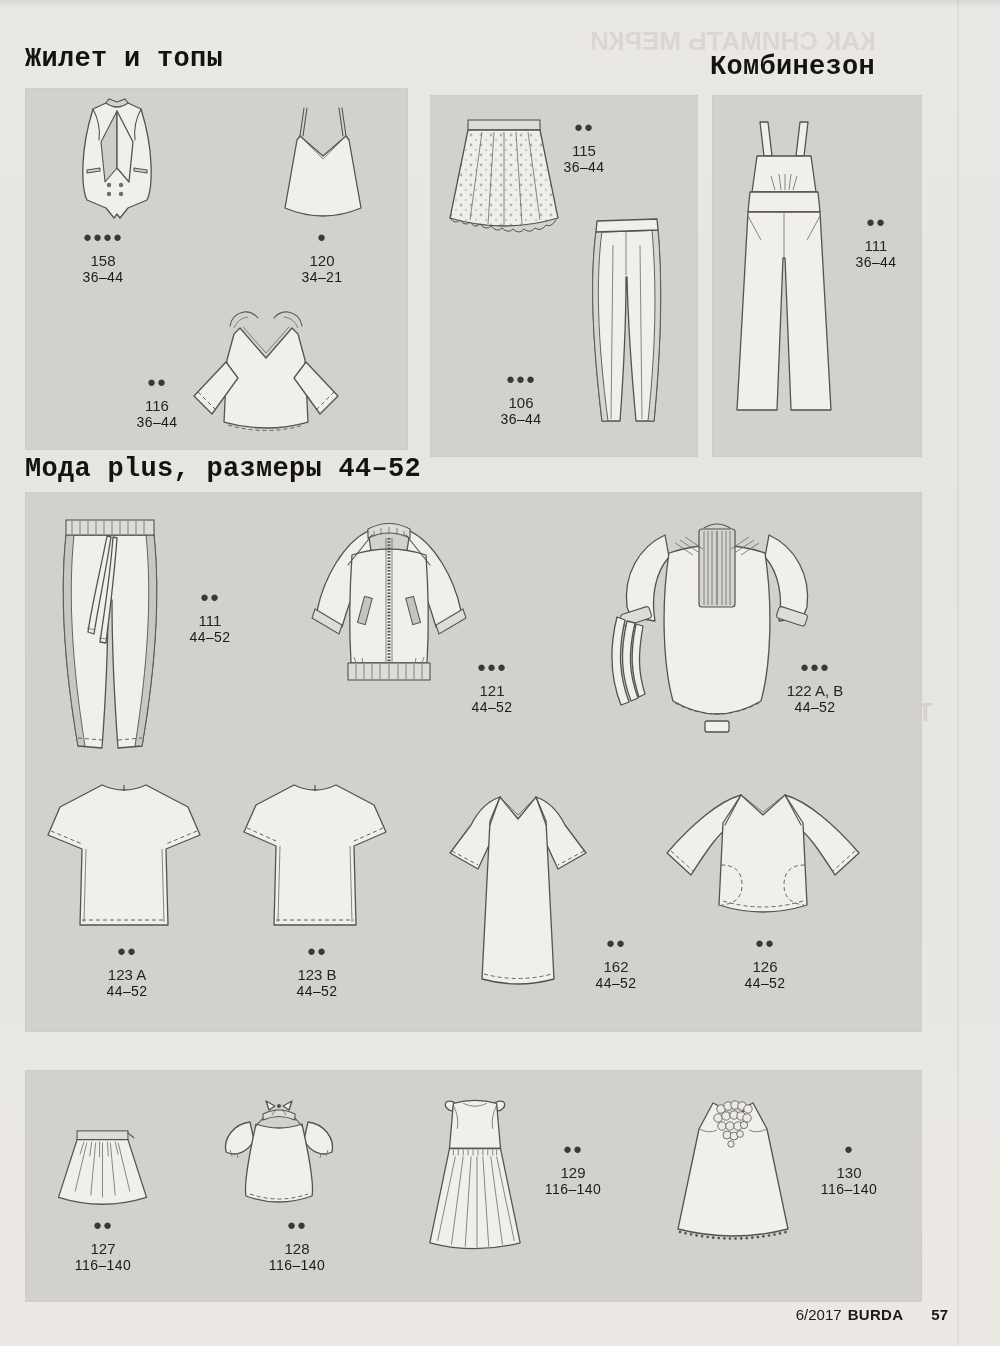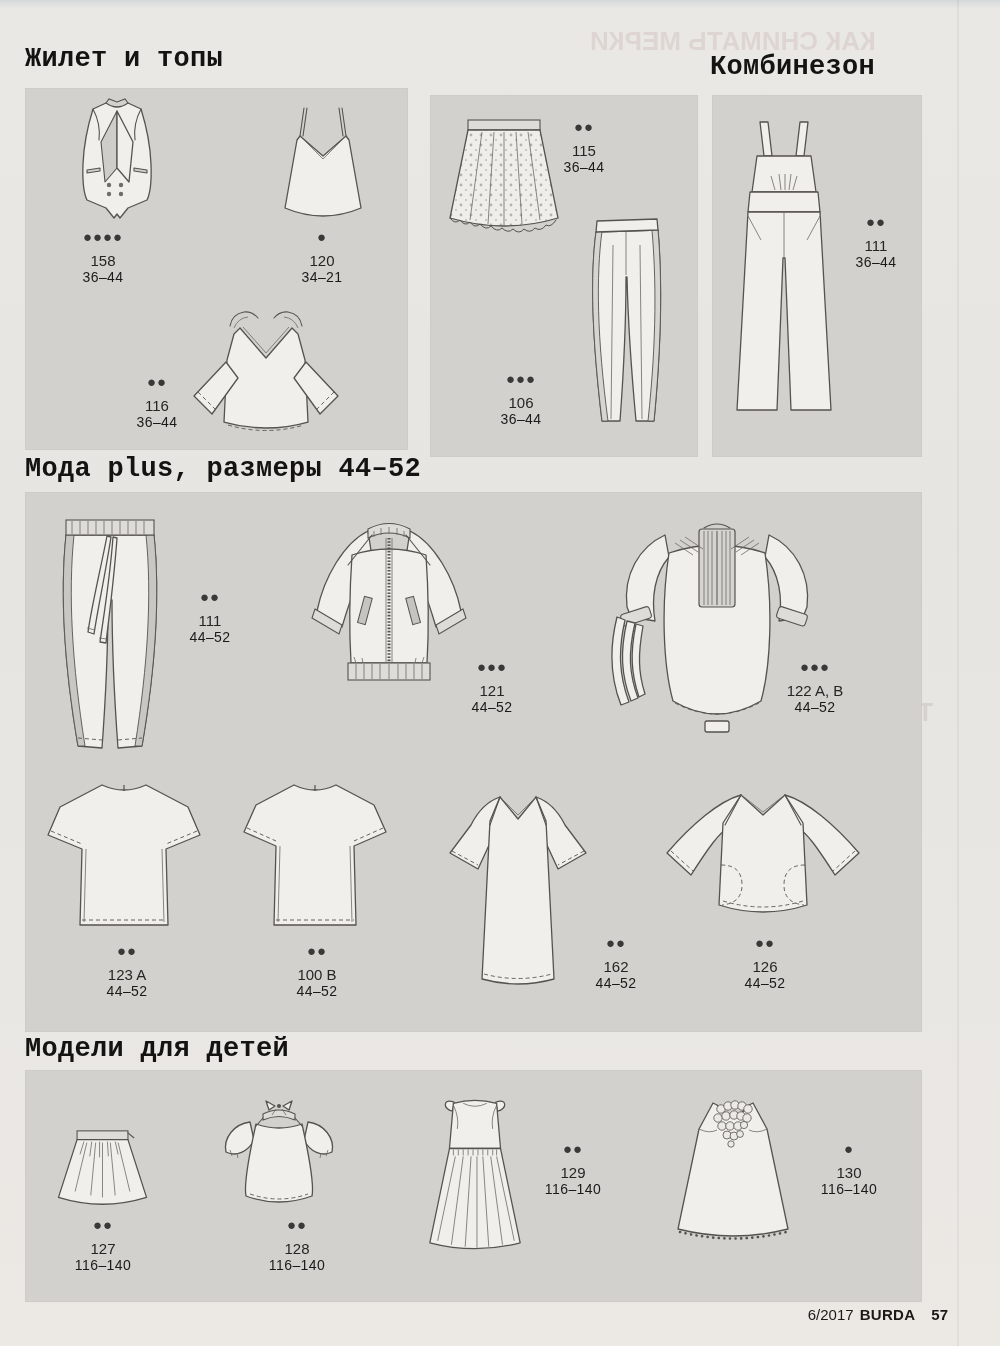--- a/index.html
+++ b/index.html
@@ -10,21 +10,21 @@
   .sec-title{position:absolute;font-weight:bold;font-size:27px;letter-spacing:.3px;color:#141312;white-space:nowrap;font-family:Liberation Mono, monospace;}
   .art{position:absolute;}
   .art svg{display:block;width:100%;height:100%;}
   .label{position:absolute;text-align:center;transform:translateX(-50%);line-height:1.15;}
   .label .dots{font-size:15px;letter-spacing:1px;color:#3b3937;line-height:13px;}
   .label .num{font-size:15px;color:#262523;margin-top:9px;}
   .label .sz{font-size:14px;font-weight:normal;color:#1b1a18;letter-spacing:.4px;}
   .course-note{position:absolute;width:190px;text-align:center;font-size:13.5px;line-height:17px;color:#2c2b29;letter-spacing:.2px;}
   .footer{position:absolute;top:1306px;right:52px;font-size:15px;white-space:nowrap;color:#1b1a19;}
   .footer .brand{font-weight:bold;margin-left:6px;letter-spacing:.3px;}
-  .footer .pg{font-weight:bold;margin-left:16px;}
+  .footer .pg{font-weight:bold;margin-left:28px;}
   .bleed{position:absolute;transform:scaleX(-1);font-weight:bold;white-space:nowrap;pointer-events:none;}
   .bleed.top{top:26px;left:590px;font-size:26px;color:rgba(164,118,116,0.16);}
   .bleed.mid{top:698px;left:650px;font-size:25px;color:rgba(90,88,86,0.13);}
   .page-edge{position:absolute;top:0;left:957px;width:2px;height:100%;background:rgba(0,0,0,0.045);}
   
   .sk{stroke:#55534f;fill:#f0efeb;stroke-width:1.3;stroke-linejoin:round;stroke-linecap:round;}
   .ln{stroke:#55534f;fill:none;stroke-width:1.1;stroke-linecap:round;}
   .thin{stroke:#6b6965;fill:none;stroke-width:.8;}
   .dash{stroke:#55534f;fill:none;stroke-width:.9;stroke-dasharray:4 3;}
   .shade{fill:#cfcdc9;stroke:#55534f;stroke-width:1.1;stroke-linejoin:round;}
@@ -35,21 +35,20 @@
 
 <div class="page">
 
   <div class="bleed top">КАК СНИМАТЬ МЕРКИ</div>
   <div class="bleed mid">ТЕРМИНЫ ПО ШИТЬЮ</div>
   <div class="page-edge"></div>
 
   <div class="sec-title" style="left:25px;top:44px">Жилет и топы</div>
   <div class="sec-title" style="left:710px;top:52px">Комбинезон</div>
   <div class="sec-title" style="left:25px;top:454px">Мода plus, размеры 44–52</div>
-  <div class="sec-title" style="left:25px;top:1034px">Модели для детей</div>
 
   <div class="panel" style="left:25px;top:88px;width:383px;height:362px"></div>
   <div class="panel" style="left:430px;top:95px;width:268px;height:362px"></div>
   <div class="panel" style="left:712px;top:95px;width:210px;height:362px"></div>
   <div class="panel" style="left:25px;top:492px;width:897px;height:540px"></div>
   <div class="panel" style="left:25px;top:1070px;width:897px;height:232px"></div>
 
   <div class="art" style="left:62px;top:96px;width:110px;height:135px">
     <svg viewBox="0 0 110 135">
       <path class="sk" d="M44,7 L31,13 Q22,42 21,68 Q20,94 25,104 L44,112 L52,122 L55,118 L58,122 L66,112 L85,104 Q90,94 89,68 Q88,42 79,13 L66,7 Q55,15 44,7 Z"></path>
@@ -312,21 +311,21 @@
       <line x1="87" y1="13" x2="87" y2="19" stroke="#55534f" stroke-width="1.2"></line>
       <path class="dash" d="M19,56 L48,69"></path>
         <path class="dash" d="M155,56 L126,69"></path>
       <path class="dash" d="M48,148 L126,148"></path>
       <path class="thin" d="M52,74 L50,150"></path>
         <path class="thin" d="M122,74 L124,150"></path>
     </svg>
   </div>
   <div class="label" style="left:317px;top:944px">
     <div class="dots">●●</div>
-    <div class="num">100 B</div>
+    <div class="num">123 B</div>
     <div class="sz">44–52</div>
   </div>
 
   <div class="art" style="left:438px;top:781px;width:160px;height:213px">
     <svg viewBox="0 0 160 213">
       <path class="sk" d="M62,16 C50,20 40,30 33,44 L12,72 L40,88 L52,62 Z"></path>
       <path class="sk" d="M98,16 C110,20 120,30 127,44 L148,72 L120,88 L108,62 Z"></path>
       <path class="sk" d="M52,40 L44,198 Q80,208 116,198 L108,40 L98,16 L80,38 L62,16 Z"></path>
       <path class="thin" d="M64,18 L80,34 L96,18"></path>
       <path class="ln" d="M62,16 L52,44"></path>

